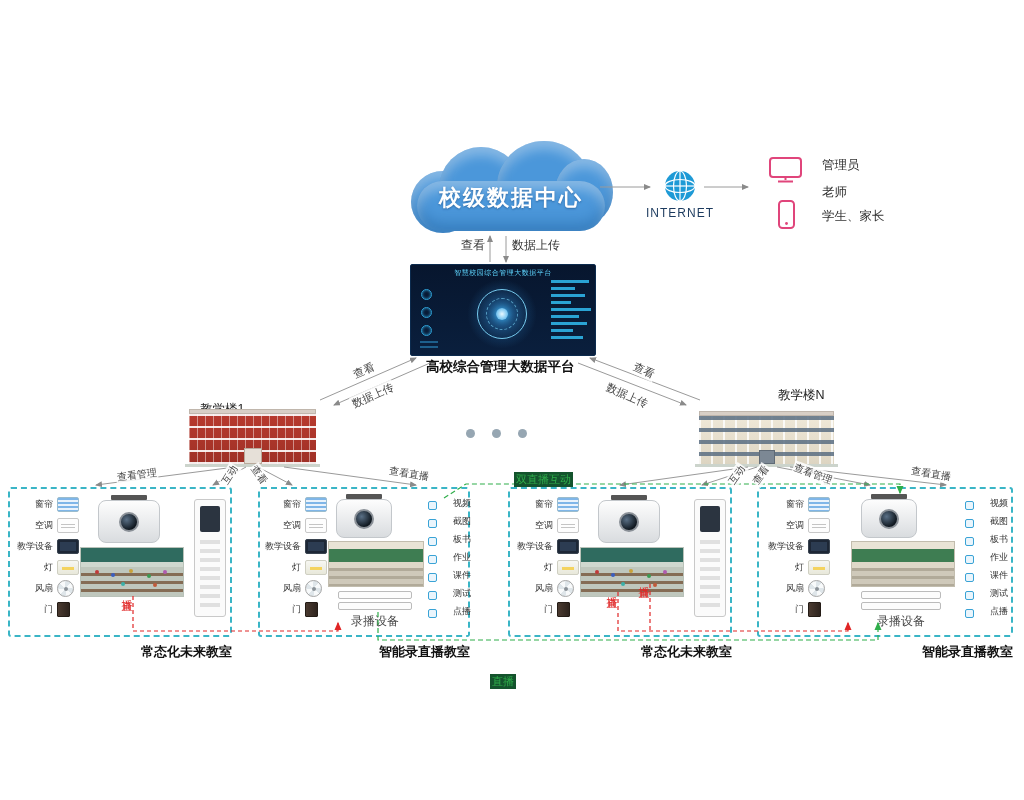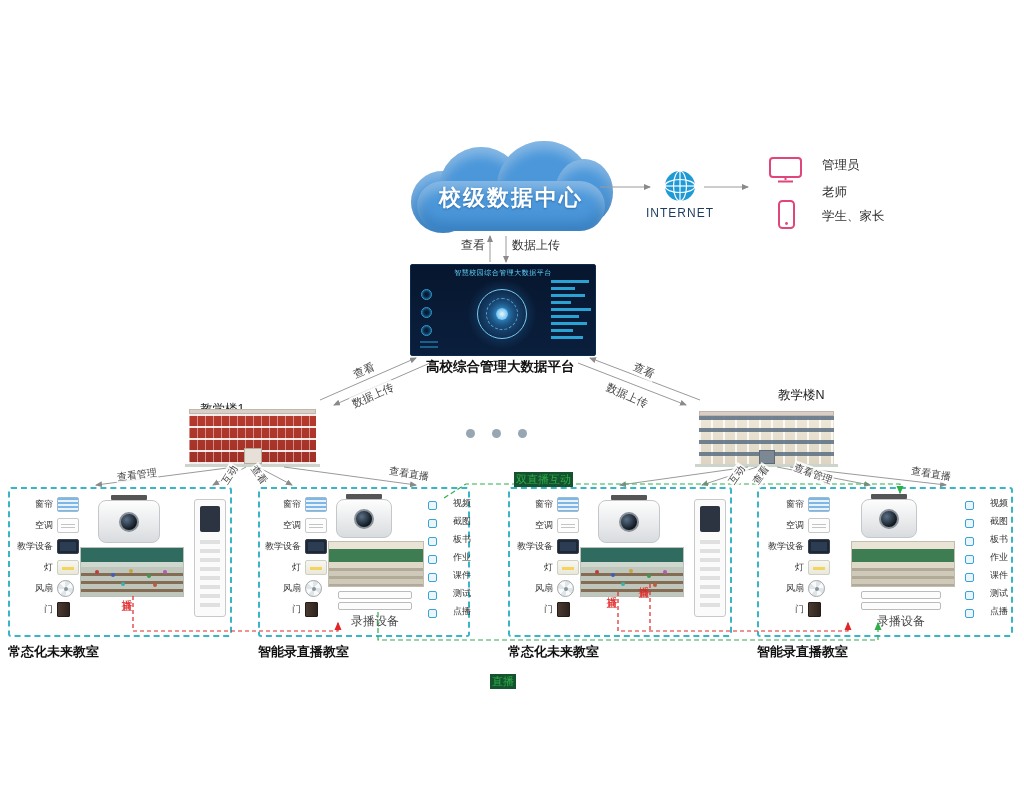--- a/index.html
+++ b/index.html
@@ -73,21 +73,21 @@
   .dots span { width:9px; height:9px; border-radius:50%; background:#96a6b2; }
 
   
   .lnk { position:absolute; font-size:12px; color:#333; background:#fff; padding:0 1px; z-index:3; white-space:nowrap; }
   .lnk-sm { position:absolute; font-size:10px; color:#444; background:rgba(255,255,255,.85); padding:0 1px; z-index:3; white-space:nowrap; }
   .red-v { position:absolute; writing-mode:vertical-rl; font-size:11px; color:#e02626; z-index:3; background:rgba(255,255,255,.8); }
   .grn { position:absolute; font-size:11px; color:#2fae4a; z-index:3; background:#14532d; padding:0 2px; }
 
   
   .panel { position:absolute; border:2px dashed #3ab5c6; border-radius:3px; z-index:1; height:150px; }
-  .panel-title { position:absolute; text-align:left; font-weight:bold; font-size:13px; color:#111; z-index:3; }
+  .panel-title { position:absolute; text-align:right; font-weight:bold; font-size:13px; color:#111; z-index:3; }
 
   .dev-col { position:absolute; display:flex; flex-direction:column; gap:6px; }
   .dev { display:flex; align-items:center; gap:4px; height:15px; }
   .dev .lbl { font-size:9px; color:#333; width:37px; text-align:right; white-space:nowrap; }
   .ic { width:22px; height:15px; border-radius:2px; position:relative; flex:none; }
   .ic-curtain { background:repeating-linear-gradient(180deg,#7fb6e8 0 2px,#eaf3fb 2px 4px); border:1px solid #9bbccd; }
   .ic-ac { background:#fdfdfd; border:1px solid #c8c8c8; }
   .ic-ac::after { content:""; position:absolute; left:3px; right:3px; bottom:3px; height:5px;
     background:repeating-linear-gradient(180deg,#c4c4c4 0 1px,transparent 1px 3px); }
   .ic-screen { background:#1d2736; border:1px solid #39434f; }

